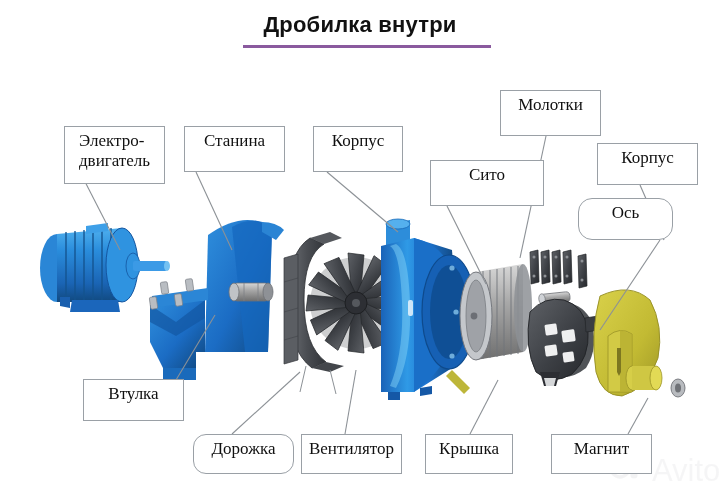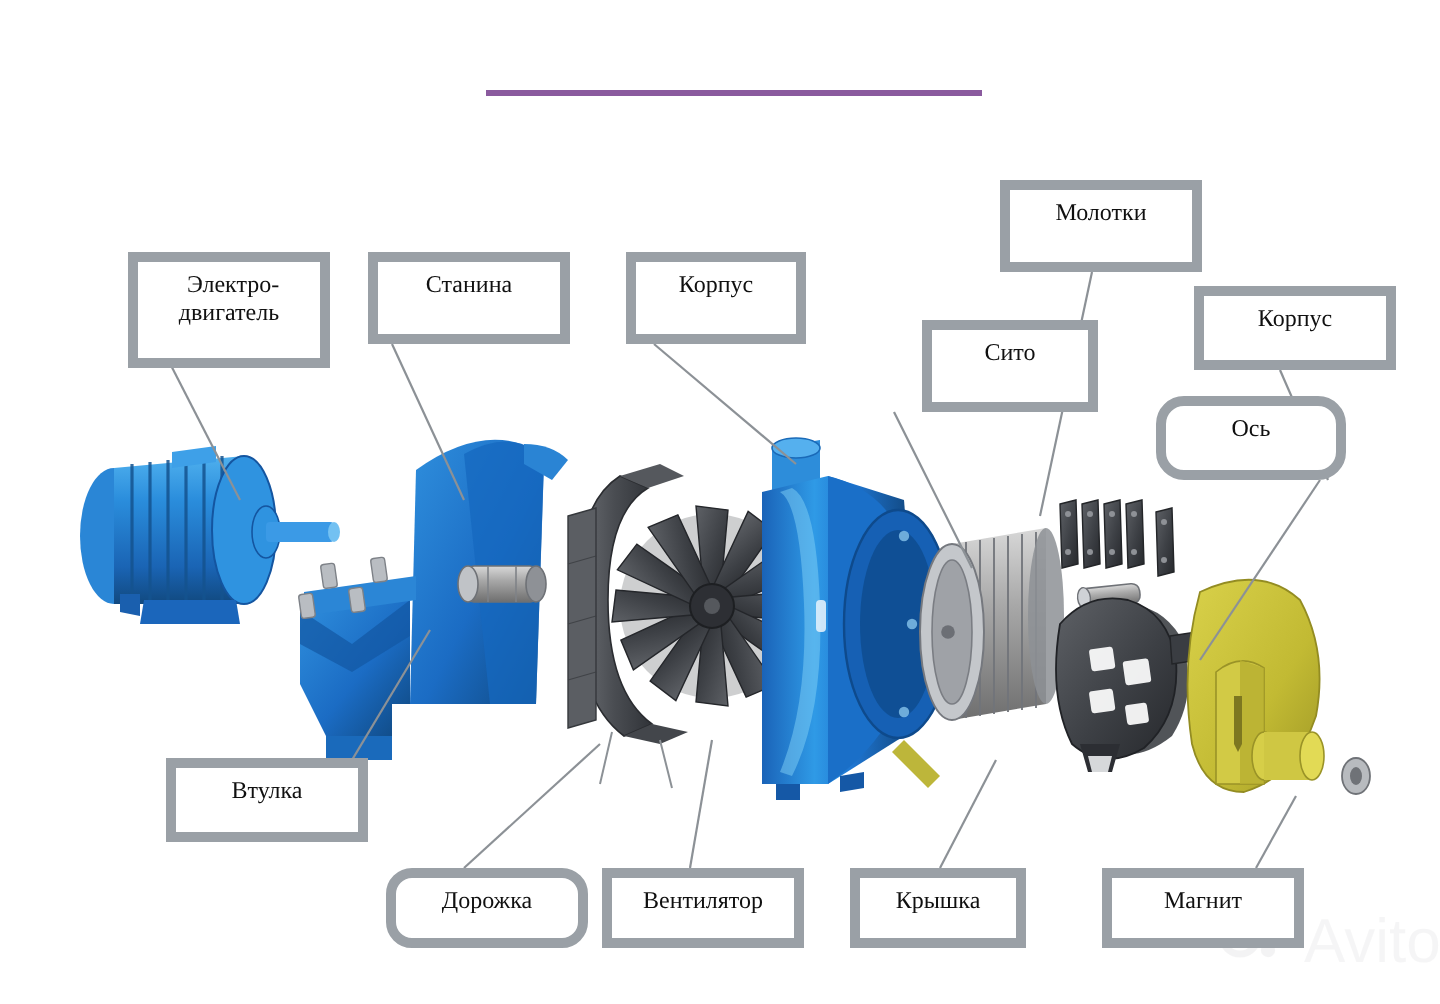--- a/index.html
+++ b/index.html
@@ -33,26 +33,26 @@
     left: 243px;
     top: 45px;
     width: 248px;
     height: 3px;
     background: #8a5a9e;
   }
   
   .label-box {
     position: absolute;
     box-sizing: border-box;
-    border: 5px solid #404040;
+    border: 1px solid #404040;
     background: #ffffff;
     color: #101010;
-    font-size: 12px;
+    font-size: 17px;
     line-height: 1.18;
-    text-align: right;
+    text-align: left;
     display: flex;
     align-items: flex-start;
     justify-content: center;
     padding-top: 4px;
     z-index: 30;
   }
   .label-box .txt { display: block; }
   .label-box .txt .l2 { display: block; }
   
   #leaders, #machine, #watermark {
@@ -64,20 +64,21 @@
   }
   #leaders { z-index: 20; }
   #machine { z-index: 10; }
   #watermark { z-index: 5; }
 </style>
 </head>
 <body>
 
 <div id="page">
 
+  <div id="title">Дробилка внутри</div>
   <div id="title-rule"></div>
 
   <svg id="machine" viewBox="0 0 720 502" xmlns="http://www.w3.org/2000/svg">
     <defs>
       <linearGradient id="gBlueBody" x1="0" y1="0" x2="1" y2="0">
         <stop offset="0%" stop-color="#1a63b8"></stop>
         <stop offset="35%" stop-color="#2f9ae6"></stop>
         <stop offset="60%" stop-color="#1f76d2"></stop>
         <stop offset="100%" stop-color="#11477f"></stop>
       </linearGradient>
@@ -343,21 +344,21 @@
   <div id="label-layer">
       <div class="label-box" style="left: 64px; top: 126px; width: 101px; height: 58px; border-color: rgb(154, 160, 166);">
         <span class="txt">Электро-<span class="l2">двигатель</span></span>
       </div>
       <div class="label-box" style="left: 184px; top: 126px; width: 101px; height: 46px; border-color: rgb(154, 160, 166);">
         <span class="txt">Станина</span>
       </div>
       <div class="label-box" style="left: 313px; top: 126px; width: 90px; height: 46px; border-color: rgb(154, 160, 166);">
         <span class="txt">Корпус</span>
       </div>
-      <div class="label-box" style="left: 430px; top: 160px; width: 88px; height: 46px; border-color: rgb(154, 160, 166); margin-left: 31px;">
+      <div class="label-box" style="left: 430px; top: 160px; width: 114px; height: 46px; border-color: rgb(154, 160, 166);">
         <span class="txt">Сито</span>
       </div>
       <div class="label-box" style="left: 500px; top: 90px; width: 101px; height: 46px; border-color: rgb(154, 160, 166);">
         <span class="txt">Молотки</span>
       </div>
       <div class="label-box" style="left: 597px; top: 143px; width: 101px; height: 42px; border-color: rgb(154, 160, 166);">
         <span class="txt">Корпус</span>
       </div>
       <div class="label-box" style="left: 578px; top: 198px; width: 95px; height: 42px; border-color: rgb(154, 160, 166); border-radius: 14px;">
         <span class="txt">Ось</span>

